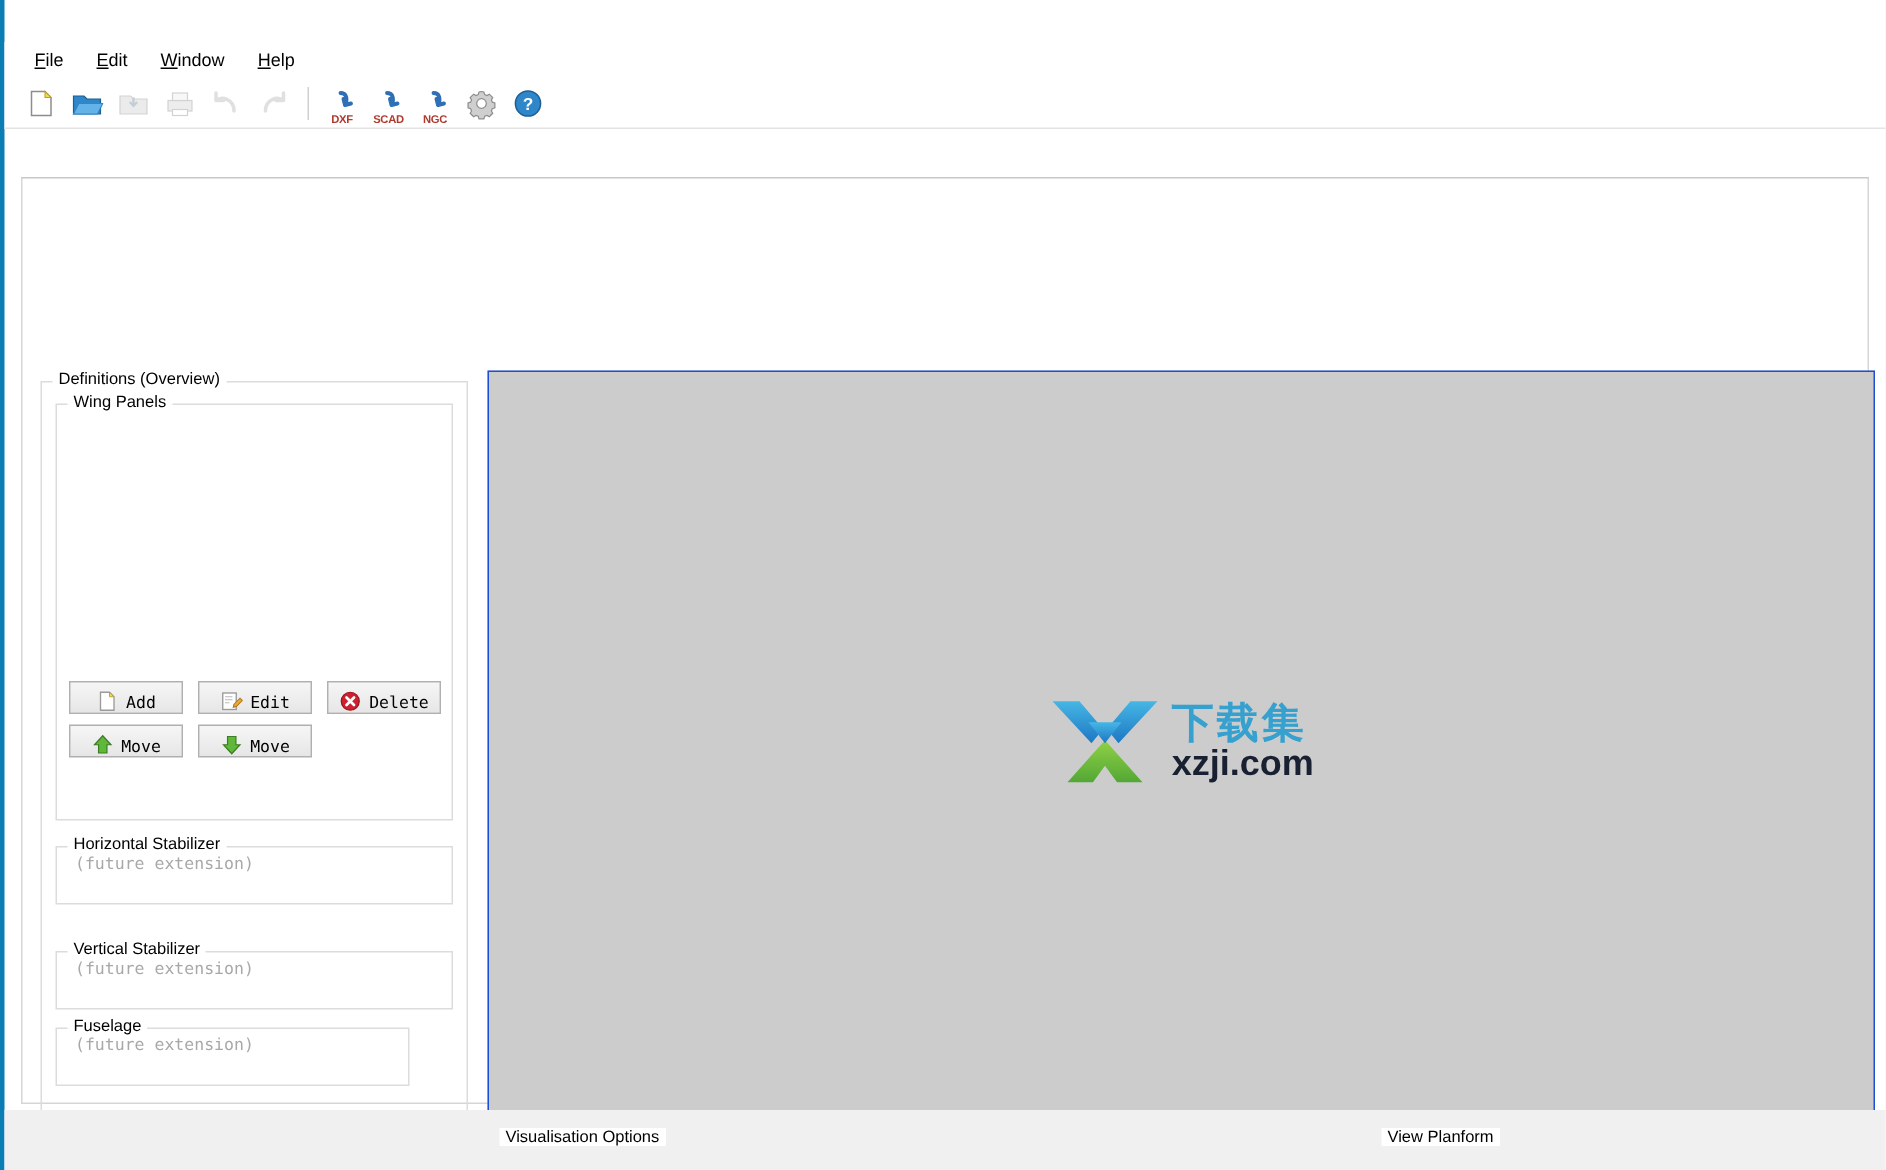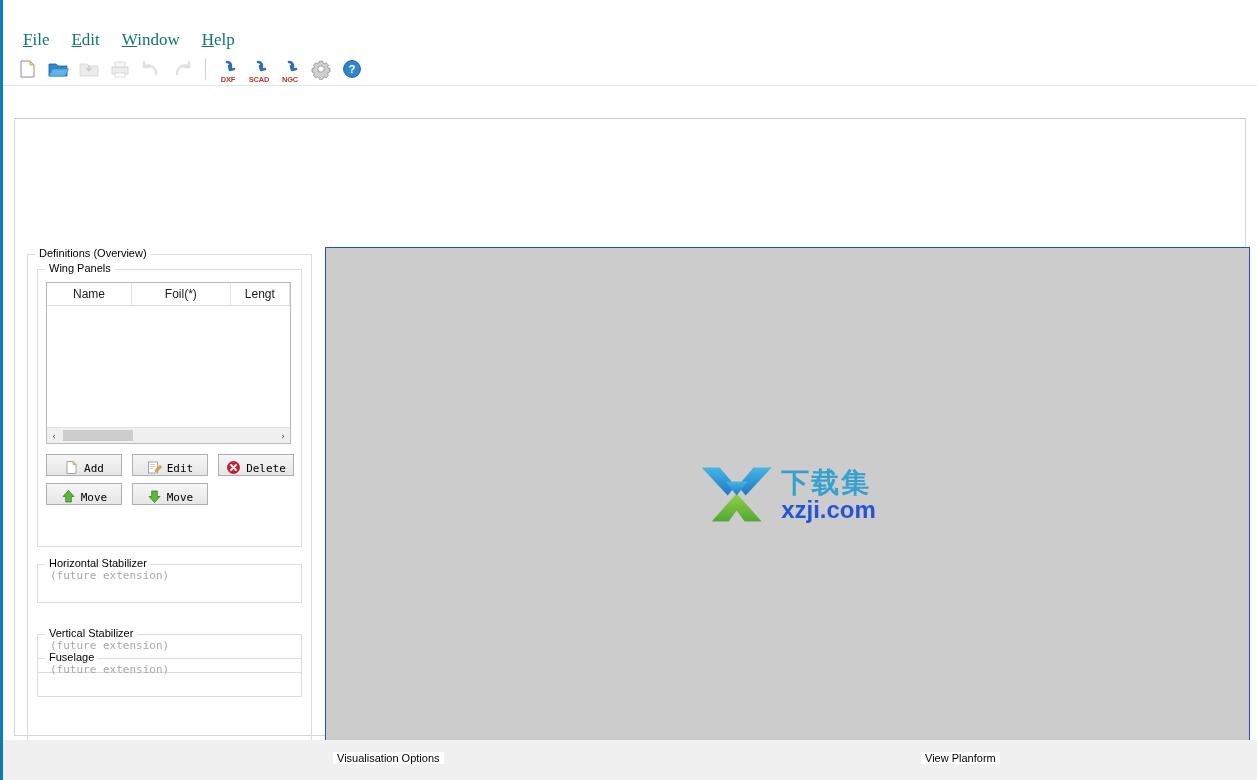--- a/index.html
+++ b/index.html
@@ -40,22 +40,22 @@
     width:46px;height:28px;display:flex;align-items:center;justify-content:center;
     color:#222;font-size:12px;
   }
   
   .menubar{
     position:absolute;left:3px;top:28px;width:1254px;height:24px;
     background:#ffffff;display:flex;align-items:center;padding-left:9px;
     box-sizing:border-box;
   }
   .menu-item{
-    font-family:Liberation Serif, serif;
-    font-size:17px;padding:2px 11px;color:#0f766e;
+    font-family:Liberation Sans, sans-serif;
+    font-size:12px;padding:2px 11px;color:#000000;
   }
   .menu-item u{text-decoration:underline;}
   
   .toolbar{
     position:absolute;left:3px;top:52px;width:1254px;height:34px;
     background:#ffffff;display:flex;align-items:center;padding-left:9px;
     box-sizing:border-box;
     border-bottom:1px solid #e4e4e4;
   }
   .tb-btn{
@@ -176,21 +176,21 @@
     position:absolute;left:50%;top:50%;transform:translate(-50%,-50%);
     display:flex;align-items:center;opacity:.95;
   }
   .wm-text{margin-left:8px;}
   .wm-cn{
     font-family:"DejaVu Sans", sans-serif;font-weight:bold;
     font-size:28px;color:#2f9fd0;letter-spacing:2px;line-height:1;
   }
   .wm-en{
     font-family:"Liberation Sans", sans-serif;font-weight:bold;
-    font-size:24px;color:#1d4ed8;letter-spacing:0px;line-height:1.05;
+    font-size:24px;color:#0f172a;letter-spacing:0px;line-height:1.05;
   }
   
   #visopts{left:310px;top:633px;width:580px;height:98px;}
   .cb{
     position:absolute;display:flex;align-items:center;
     font-family:"DejaVu Sans Mono", monospace;font-size:11px;color:#000;
     white-space:nowrap;
   }
   .cbbox{
     width:12px;height:12px;border:1px solid #8d8d8d;background:#fff;
@@ -320,35 +320,20 @@
   <div class="content">
 
     <div class="gbox" id="defs">
       <div class="gbox-frame"></div>
       <div class="gbox-title">Definitions (Overview)</div>
 
       <div class="gbox" id="wingpanels">
         <div class="gbox-frame"></div>
         <div class="gbox-title">Wing Panels</div>
 
-        <div class="tablewrap">
-          <div class="thead">
-            <div class="th c0">Name</div>
-            <div class="th c1">Foil(*)</div>
-            <div class="th c2">Lengt</div>
-          </div>
-          <div class="tbody"></div>
-          <div class="hscroll">
-            <div class="hs-arrow">‹</div>
-            <div class="hs-track">
-              <div class="hs-thumb"></div>
-            </div>
-            <div class="hs-arrow">›</div>
-          </div>
-        </div>
 
         <div class="btn" style="left:9px;top:192px;width:76px;">
           <span class="bi">
             <svg width="15" height="15" viewBox="0 0 15 15">
                 <path d="M3 1.5 h6 l3 3 v9 h-9 z" fill="#fff" stroke="#9a9a9a" stroke-width=".9"></path>
                 <path d="M9 1.5 l3 3 h-3 z" fill="#f4d94a" stroke="#b8a22c" stroke-width=".6"></path>
               </svg>
           </span>
           <span>Add</span>
         </div>
@@ -394,21 +379,21 @@
         <div class="gbox-title">Horizontal Stabilizer</div>
         <div class="future">(future extension)</div>
       </div>
 
       <div class="gbox" style="left:10px;top:380px;width:265px;height:46px;">
         <div class="gbox-frame"></div>
         <div class="gbox-title">Vertical Stabilizer</div>
         <div class="future">(future extension)</div>
       </div>
 
-      <div class="gbox" style="left:10px;top:404px;width:265px;height:46px;padding-left:44px;">
+      <div class="gbox" style="left:10px;top:431px;width:236px;height:46px;padding-left:44px;">
         <div class="gbox-frame"></div>
         <div class="gbox-title">Fuselage</div>
         <div class="future">(future extension)</div>
       </div>
     </div>
 
     <div id="viewport">
       <div class="watermark">
         <span>
           <svg width="74" height="58" viewBox="0 0 74 58">

